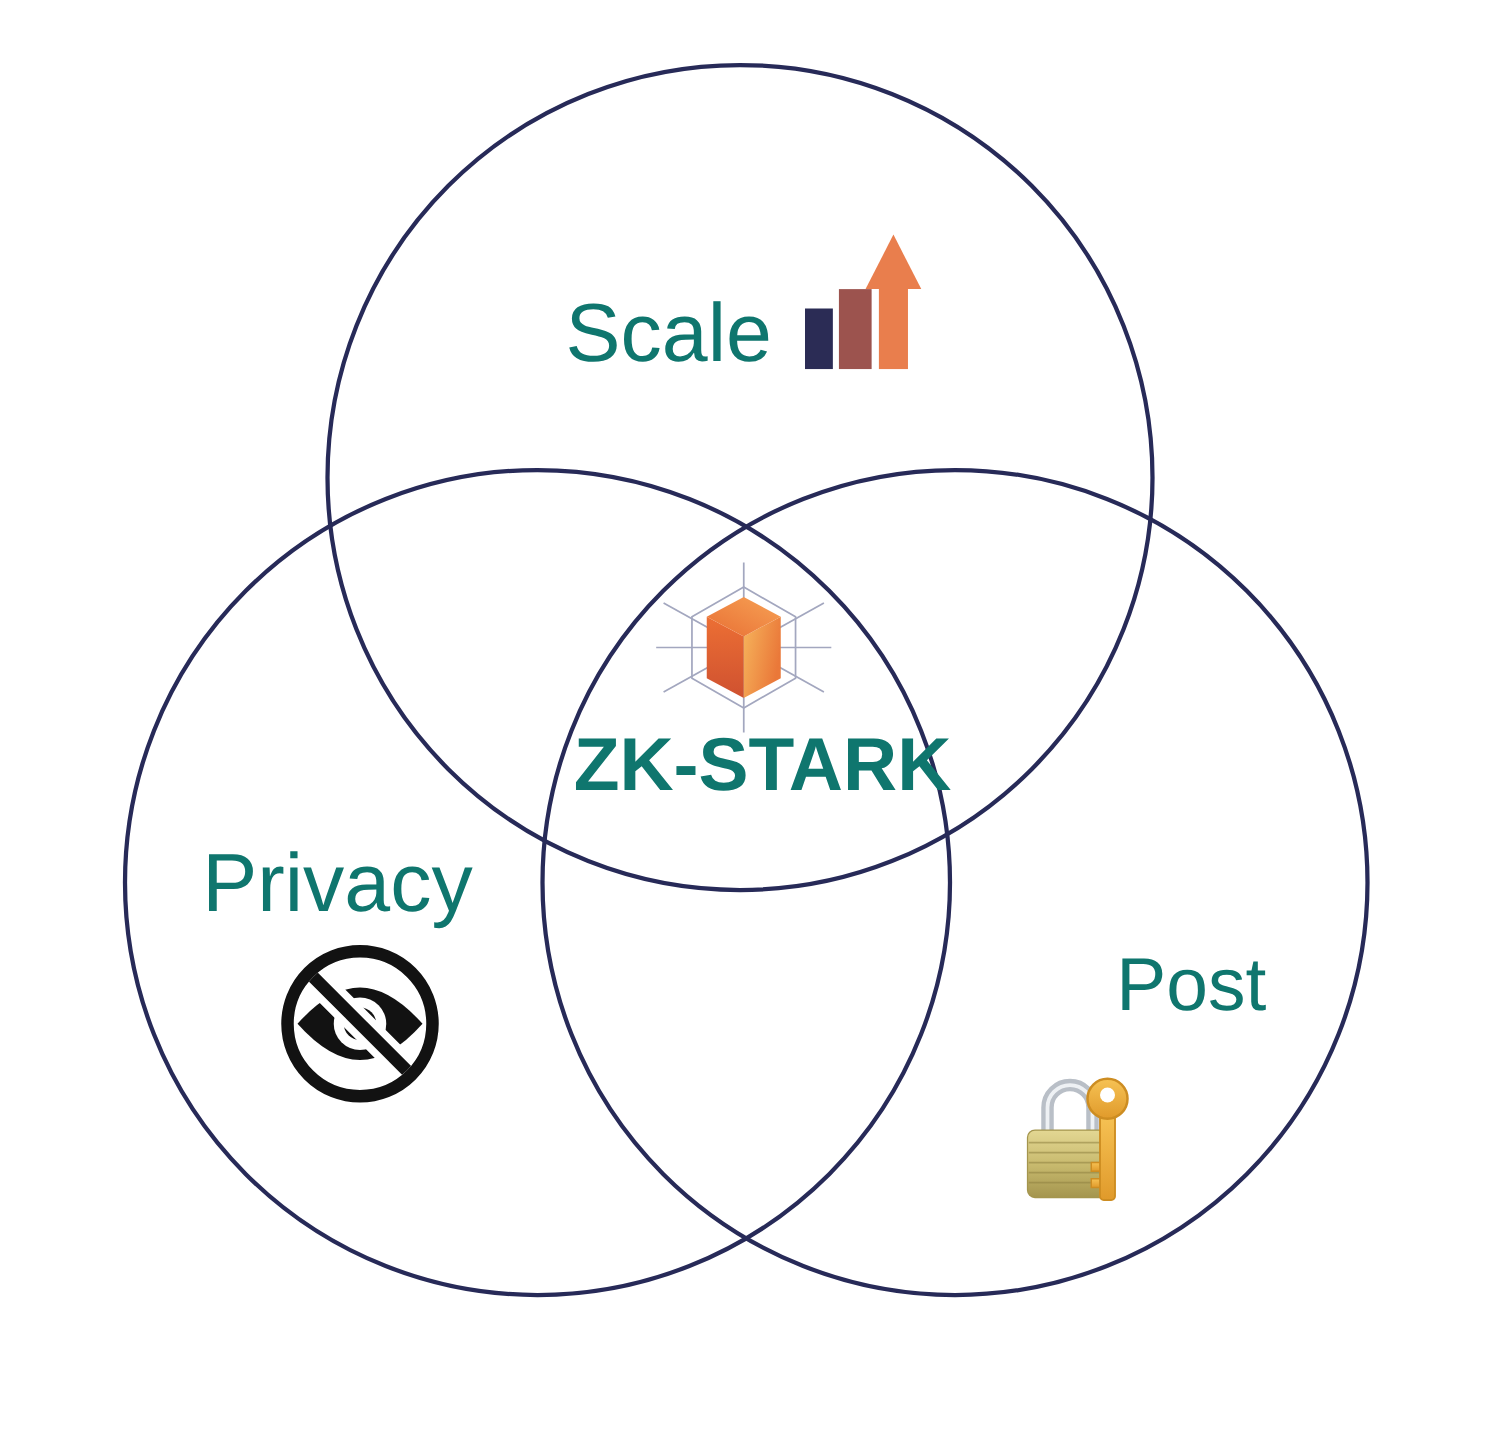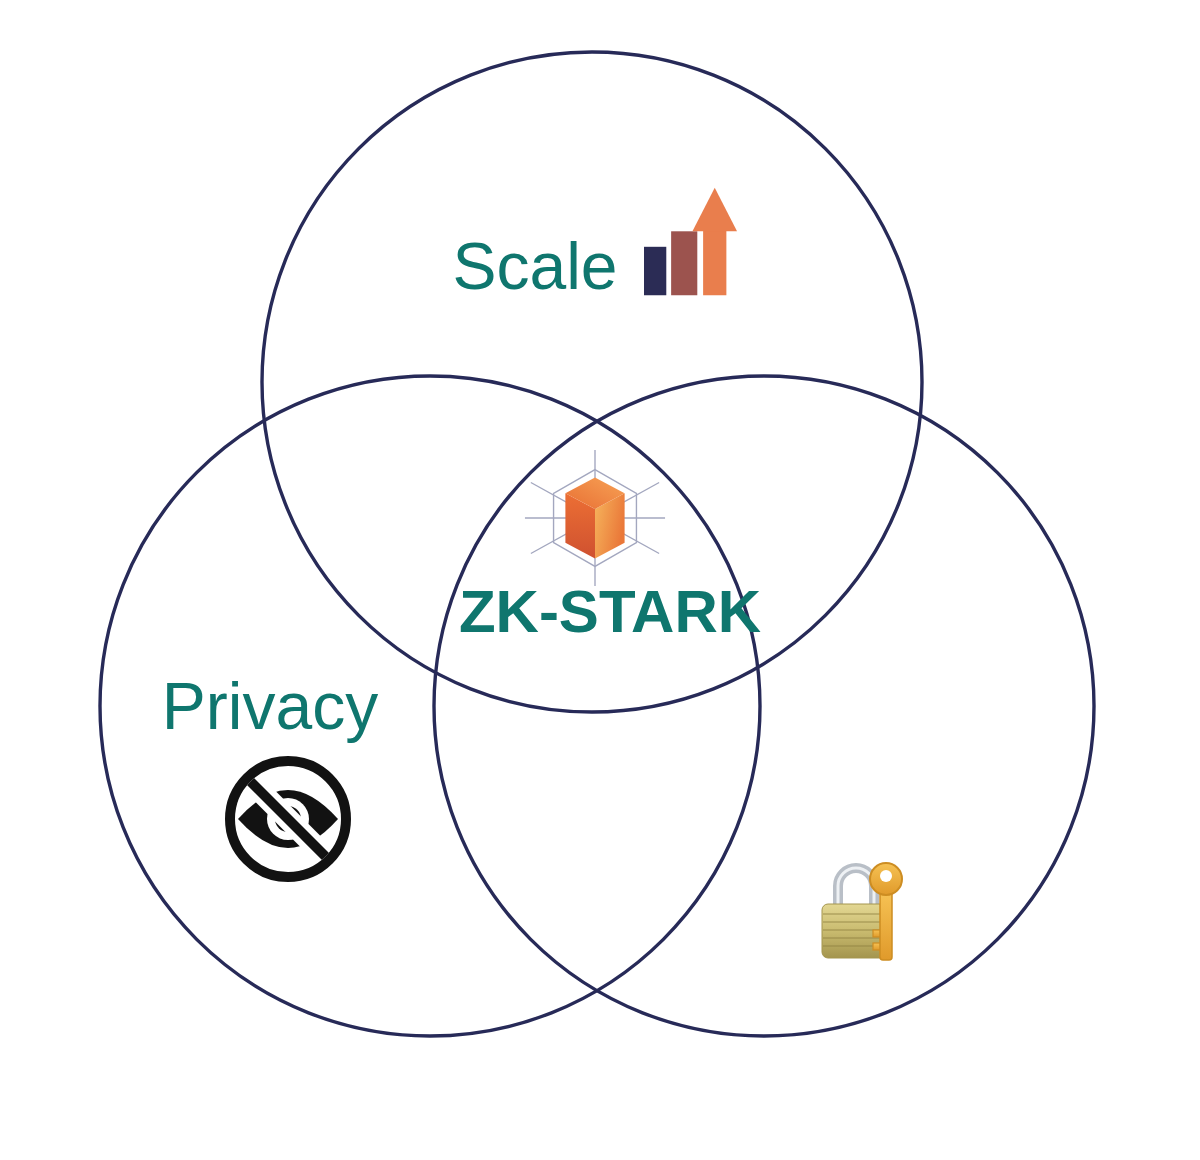--- a/index.html
+++ b/index.html
@@ -57,20 +57,21 @@
       <path d="M14 64 Q40 35 64 35 Q88 35 114 64 Q88 93 64 93 Q40 93 14 64 Z" fill="#121212"></path>
       <circle cx="64" cy="64" r="21" fill="#ffffff"></circle>
       <circle cx="64" cy="64" r="13" fill="#121212"></circle>
       <line x1="25" y1="25" x2="106" y2="106" stroke-width="22" stroke-linecap="round" stroke="#ffffff"></line>
       <line x1="25" y1="25" x2="106" y2="106" stroke-width="10" stroke-linecap="round" stroke="#121212"></line>
     </g>
     <circle cx="64" cy="64" r="58" fill="none" stroke-width="10" stroke="#121212"></circle>
   </svg>
 
   <div class="vlabel label-pqs">
+    <div>Post</div>
     
   </div>
 
   <svg class="icon icon-lock" viewBox="0 0 98 110">
     <defs>
       <linearGradient id="lockbody" x1="0" y1="0" x2="0" y2="1">
         <stop offset="0" stop-color="#e3d793"></stop>
         <stop offset="0.5" stop-color="#c9bb6f"></stop>
         <stop offset="1" stop-color="#a4954e"></stop>
       </linearGradient>

